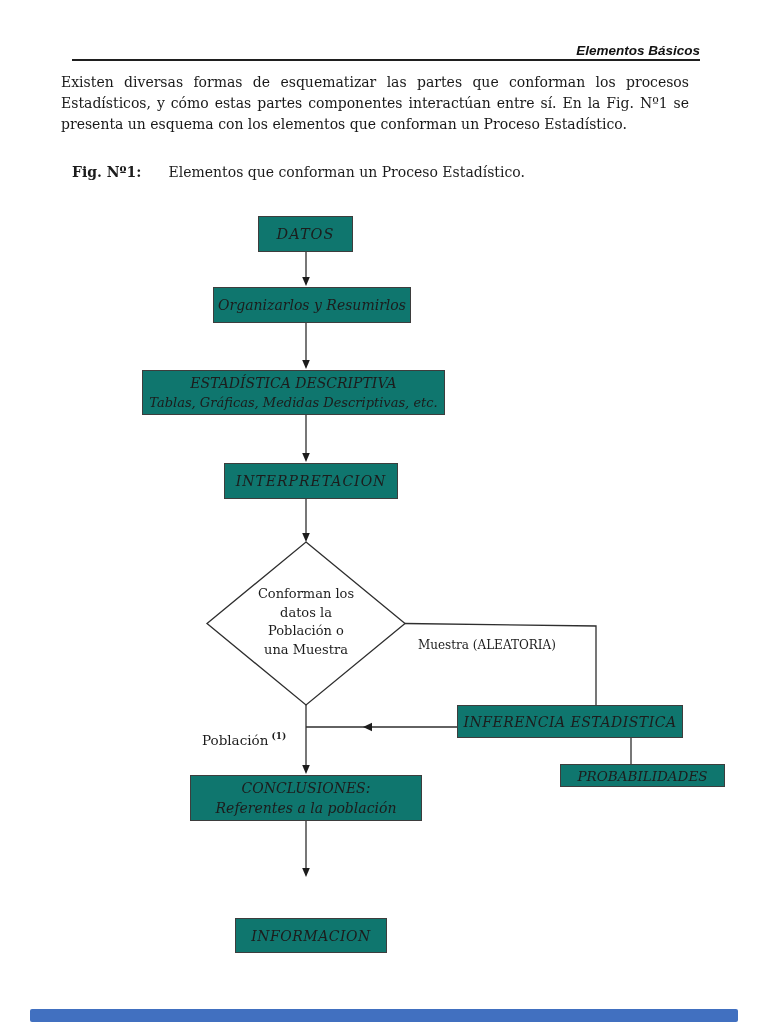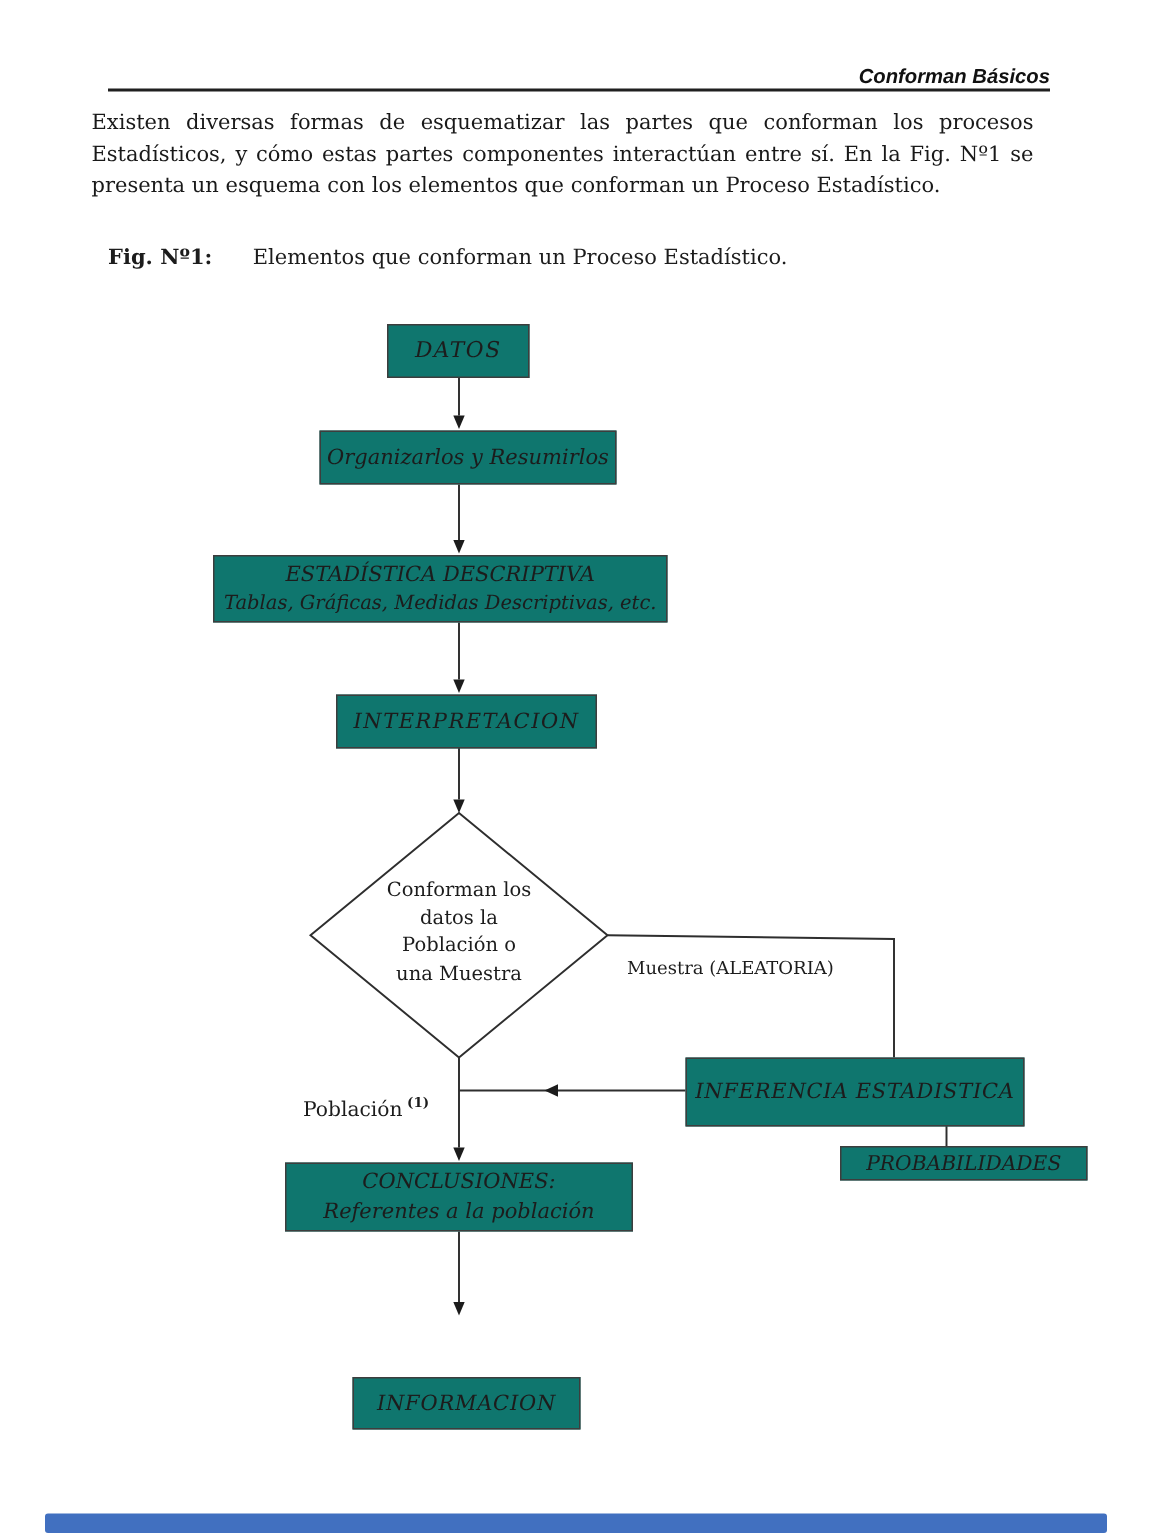--- a/index.html
+++ b/index.html
@@ -29,21 +29,21 @@
   .box {
     position:absolute; background:#0f766e; border:1.5px solid #3d3d3d;
     display:flex; flex-direction:column; align-items:center; justify-content:center;
     text-align:center; font-size:14px; color:#1c1c1c; box-sizing:border-box;font-style:italic;
   }
   .box-datos        { left:258px; top:216px; width:95px;  height:36px; font-size:14.5px; letter-spacing:1px; }
   .box-organizar    { left:213px; top:287px; width:198px; height:36px; }
   .box-descriptiva  { left:142px; top:370px; width:303px; height:45px; line-height:20px;justify-content:center; }
   .box-descriptiva .sub { font-size:13px; }
   .box-interpretacion { left:224px; top:463px; width:174px; height:36px; letter-spacing:1px; }
-  .box-inferencia   { left:457px; top:705px; width:226px; height:46px; letter-spacing:0.5px; }
+  .box-inferencia   { left:457px; top:705px; width:226px; height:33px; letter-spacing:0.5px; }
   .box-probabilidades { left:560px; top:764px; width:165px; height:23px; font-size:13.5px; border-width:1px; }
   .box-conclusiones { left:190px; top:775px; width:232px; height:46px; line-height:20px; }
   .box-informacion  { left:235px; top:878px; width:152px; height:35px; letter-spacing:0.5px;margin-top:40px; }
   .diamond-text {
     position:absolute; left:231px; top:585px; width:150px;
     text-align:center; font-size:13px; line-height:18.5px;
   }
   .diamond-text span { display:block; }
   .label-muestra  { position:absolute; left:418px; top:594px; font-size:12px;margin-top:44px; }
   .label-poblacion{ position:absolute; left:202px; top:731px; font-size:13.5px; }
@@ -52,21 +52,21 @@
   .bottom-bar {
     position:absolute; left:30px; top:1009px; width:708px; height:13px;
     background:#4170c0; border-radius:2px;
   }
 </style>
 </head>
 <body>
 
 <div class="page">
 
-  <div class="header-title">Conforman Básicos</div>
+  <div class="header-title">Elementos Básicos</div>
   <div class="header-rule"></div>
 
   <div class="body-paragraph">Existen diversas formas de esquematizar las partes que conforman los procesos Estadísticos, y cómo estas partes componentes interactúan entre sí. En la Fig. Nº1 se presenta un esquema con los elementos que conforman un Proceso Estadístico.</div>
 
   <div class="fig-line">
     <span class="fig-label">Fig. Nº1:</span><span>Elementos que conforman un Proceso Estadístico.</span>
   </div>
 
   <svg class="fc-svg" width="768" height="1024" viewBox="0 0 768 1024">
     <g stroke="#2e2e2e" stroke-width="1.3" fill="none">

